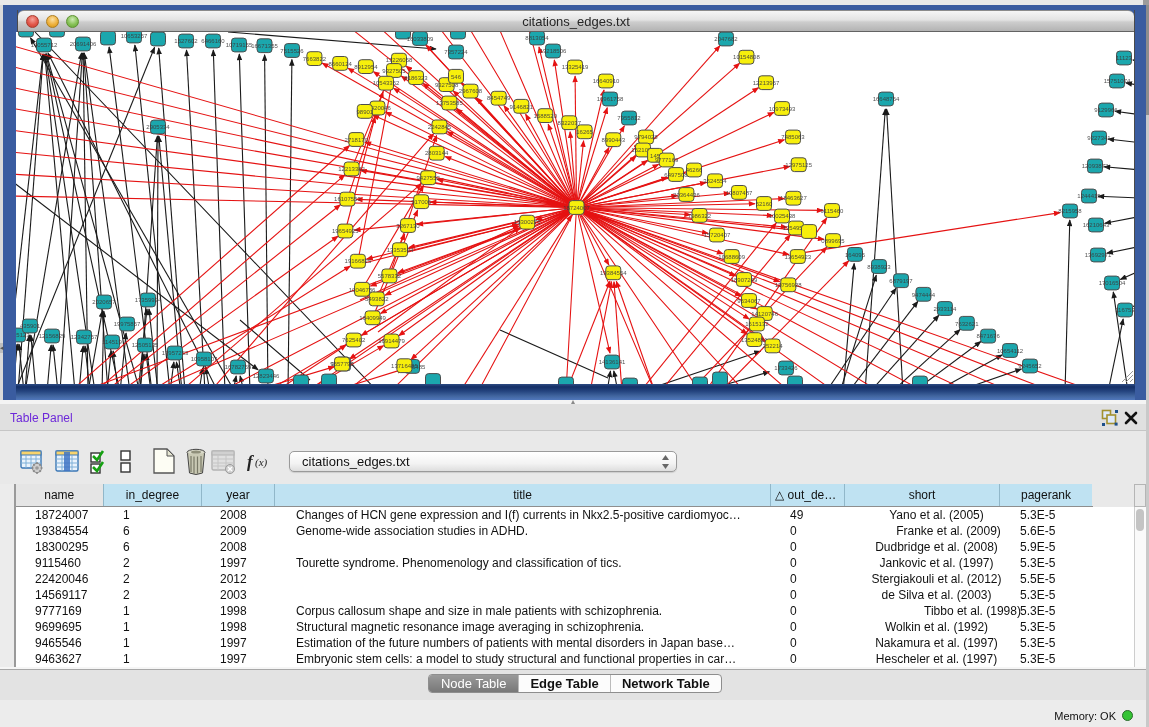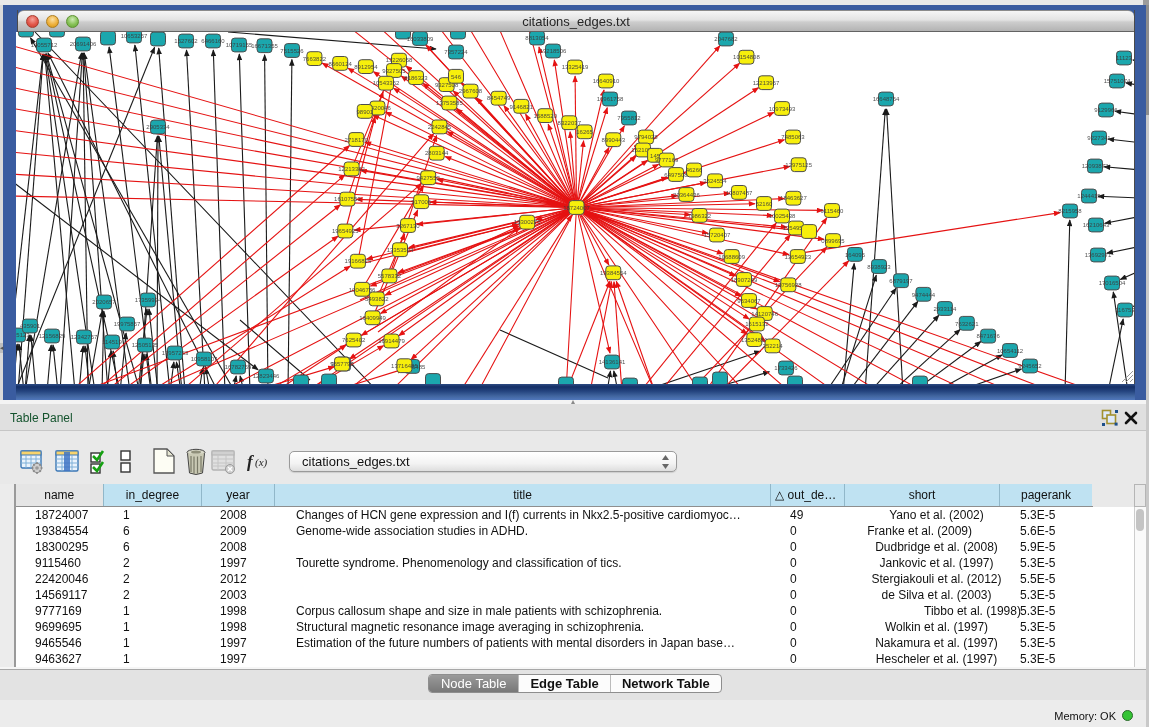--- a/index.html
+++ b/index.html
@@ -501,21 +501,21 @@
     <text x="404.4" y="367.9" font-size="6" text-anchor="middle" fill="#3c3c3c" opacity="0.9" font-family="Liberation Sans, sans-serif">13716485</text>
     <rect x="569" y="200.6" width="15" height="13.8" rx="3.2" fill="#f7ef0c" stroke="#4d4d4d" stroke-width="1"></rect>
     <text x="576.5" y="209.7" font-size="6" text-anchor="middle" fill="#3c3c3c" opacity="0.9" font-family="Liberation Sans, sans-serif">18724007</text>
     <path d="M1133 371L1122 382M1133 375L1126 382M1133 379L1130 382" stroke="#9a9a9a" stroke-width="1" fill="none"></path>
   </svg>
 
 <div class="abs" style="left:0;top:400px;width:1146px;height:327px;background:#e9e9e9"></div>
 <div class="abs" style="left:0;top:400px;width:1146px;height:4px;background:#f4f4f4"></div>
 <div class="abs" style="left:571px;top:398px;width:10px;height:7px;color:#8a8a8a;font-size:8px;line-height:7px">▴</div>
 <div class="abs" style="left:0;top:404px;width:1146px;height:27px;background:#e0e0e0;border-bottom:1px solid #c6c6c6"></div>
-<div class="abs" style="left:10px;top:411px;font-size:12px;color:#14532d">Table Panel</div>
+<div class="abs" style="left:10px;top:411px;font-size:12px;color:#6d28d9">Table Panel</div>
 <svg style="position:absolute;left:1101px;top:409px" width="18" height="18" viewBox="0 0 18 18">
     <rect x="1.5" y="1.5" width="8" height="8" fill="#dfeafa" stroke="#a3912f" stroke-width="1.6"></rect>
     <rect x="6" y="6" width="8.5" height="8.5" fill="#dfeafa" stroke="#a3912f" stroke-width="1.6"></rect>
     <rect x="14" y="1" width="3" height="3" fill="#1d4f8a"></rect>
     <rect x="1" y="14" width="3" height="3" fill="#1d4f8a"></rect>
     <rect x="13.6" y="13.6" width="3" height="3" fill="#1d4f8a"></rect>
   </svg>
 <svg style="position:absolute;left:1123px;top:410px" width="16" height="16" viewBox="0 0 16 16">
     <path d="M3 3L13 13M13 3L3 13" stroke="#111" stroke-width="2.6" stroke-linecap="round"></path>
   </svg>
@@ -588,30 +588,30 @@
 <div class="hcell" style="left:844px;width:155px">short</div>
 <div class="hcell" style="left:999px;width:93px">pagerank</div>
 <div class="abs" style="left:15.5px;top:505.5px;width:1077px;height:1.5px;background:#8e8e8e"></div>
 <div class="abs" style="left:15.5px;top:507px;width:1118px;height:160px;background:#fff"></div>
 <div class="row" style="top:507px">
     <span style="left:20px">18724007</span>
     <span style="left:108px">1</span>
     <span style="left:205px">2008</span>
     <span style="left:281px">Changes of HCN gene expression and I(f) currents in Nkx2.5-positive cardiomyoc…</span>
     <span style="left:775px">49</span>
-    <span style="left:844px;width:155px;text-align:center">Yano et al. (2002)</span>
+    <span style="left:844px;width:155px;text-align:center">Yano et al. (2005)</span>
     <span style="left:1005px">5.3E-5</span>
   </div>
 <div class="row" style="top:523px">
     <span style="left:20px">19384554</span>
     <span style="left:108px">6</span>
     <span style="left:205px">2009</span>
     <span style="left:281px">Genome-wide association studies in ADHD.</span>
     <span style="left:775px">0</span>
-    <span style="left:802px;width:155px;text-align:right">Franke et al. (2009)</span>
+    <span style="left:856px;width:155px;text-align:center">Franke et al. (2009)</span>
     <span style="left:1005px">5.6E-5</span>
   </div>
 <div class="row" style="top:539px">
     <span style="left:20px">18300295</span>
     <span style="left:108px">6</span>
     <span style="left:205px">2008</span>
     <span style="left:775px">0</span>
     <span style="left:844px;width:155px;text-align:center">Dudbridge et al. (2008)</span>
     <span style="left:1005px">5.9E-5</span>
   </div>
@@ -648,36 +648,37 @@
     <span style="left:775px">0</span>
     <span style="left:880px;width:155px;text-align:center">Tibbo et al. (1998)</span>
     <span style="left:1005px">5.3E-5</span>
   </div>
 <div class="row" style="top:619px">
     <span style="left:20px">9699695</span>
     <span style="left:108px">1</span>
     <span style="left:205px">1998</span>
     <span style="left:281px">Structural magnetic resonance image averaging in schizophrenia.</span>
     <span style="left:775px">0</span>
-    <span style="left:844px;width:155px;text-align:center">Wolkin et al. (1997)</span>
+    <span style="left:844px;width:155px;text-align:center">Wolkin et al. (1992)</span>
     <span style="left:1005px">5.3E-5</span>
   </div>
 <div class="row" style="top:635px">
     <span style="left:20px">9465546</span>
     <span style="left:108px">1</span>
     <span style="left:205px">1997</span>
     <span style="left:281px">Estimation of the future numbers of patients with mental disorders in Japan base…</span>
     <span style="left:775px">0</span>
     <span style="left:844px;width:155px;text-align:center">Nakamura et al. (1997)</span>
     <span style="left:1005px">5.3E-5</span>
   </div>
 <div class="row" style="top:651px">
     <span style="left:20px">9463627</span>
     <span style="left:108px">1</span>
     <span style="left:205px">1997</span>
+    <span style="left:281px">Embryonic stem cells: a model to study structural and functional properties in car…</span>
     <span style="left:775px">0</span>
     <span style="left:844px;width:155px;text-align:center">Hescheler et al. (1997)</span>
     <span style="left:1005px">5.3E-5</span>
   </div>
 
 <div class="abs" style="left:1134px;top:484px;width:12px;height:23px;background:#e8e8e8;border:1px solid #b5b5b5"></div>
 <div class="abs" style="left:1134px;top:507px;width:12px;height:160px;background:#fafafa;border-left:1px solid #cdcdcd"></div>
 <div class="abs" style="left:1136px;top:509px;width:8px;height:22px;background:#c4c4c4;border-radius:4px"></div>
 
 <div class="abs" style="left:0;top:667px;width:1146px;height:3px;background:#f6f6f6"></div>

